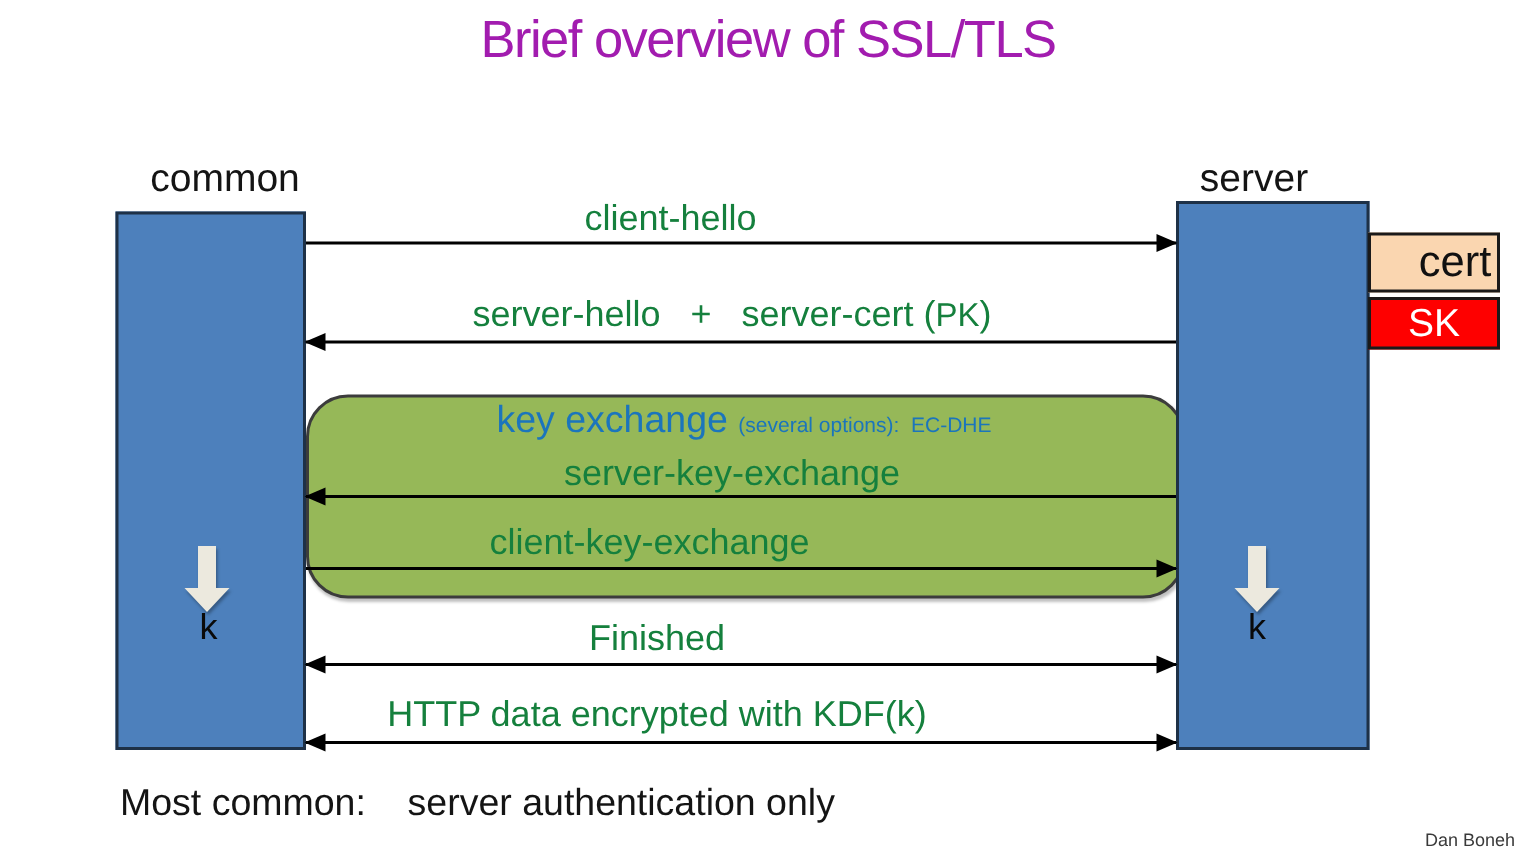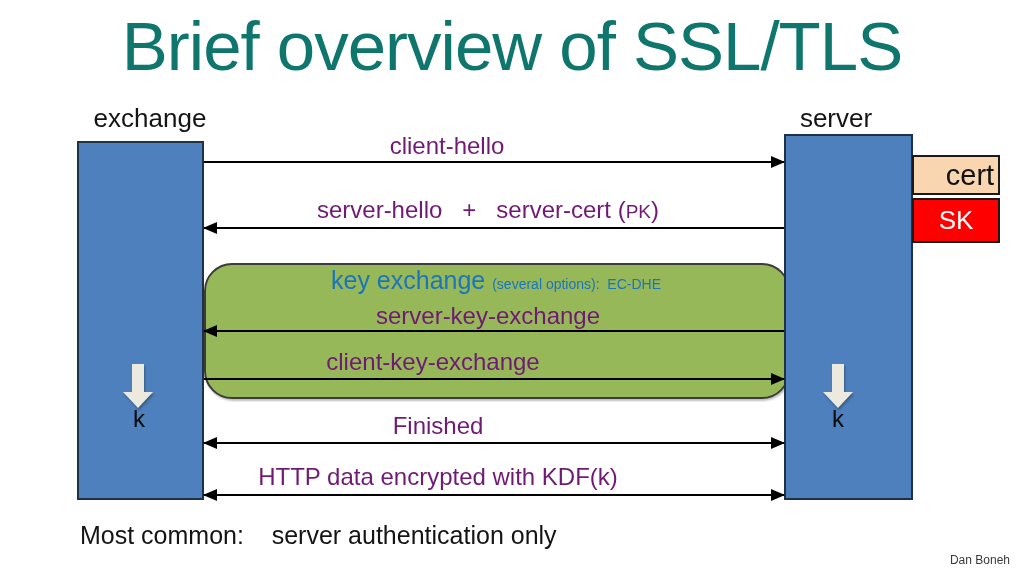--- a/index.html
+++ b/index.html
@@ -2,21 +2,21 @@
 <html style="--bar-fill: #4d80bc; --bar-border: #1e3147; --keyx-fill: #96b858; --cert-fill: #fad6b0; --sk-fill: #fe0000; --keyx-heading-text: #1b75bc; --down-arrow-fill: #ece9de;"><head>
 <meta charset="utf-8">
 <style>
   html,body{margin:0;padding:0;background:#888;}
   .slide{
     position:relative;width:1024px;height:576px;background:#ffffff;
     font-family:"Liberation Sans", sans-serif;overflow:hidden;color:#111;
   }
   .title{
     position:absolute;top:6px;left:0;width:100%;text-align:center;
-    font-size:69px;line-height:1.2;color:#0f766e;letter-spacing:-1px;
+    font-size:35px;line-height:1.2;color:#a21caf;letter-spacing:-1px;
   }
   .actor-label{position:absolute;top:103px;transform:translateX(-50%);font-size:26px;color:#141414;}
   .browser-label{left:150px;}
   .server-label{left:836px;}
 
   .bar{position:absolute;background:var(--bar-fill);border:2px solid var(--bar-border);box-sizing:border-box;z-index:3;}
   .browser-bar{left:77px;top:141px;width:127px;height:359px;}
   .server-bar{left:784px;top:134px;width:129px;height:366px;}
 
   .keyx-box{
@@ -29,40 +29,40 @@
     z-index:5;white-space:pre;text-align:center;
   }
   .keyx-main{font-size:25px;color:var(--keyx-heading-text);}
   .keyx-detail{font-size:14px;color:var(--keyx-heading-text);}
 
   .side-box{
     position:absolute;left:912px;width:88px;box-sizing:border-box;
     border:2px solid #1a1a1a;display:flex;align-items:center;justify-content:center;z-index:4;
   }
   .cert-box{top:155px;height:40px;background:var(--cert-fill);font-size:29px;color:#111;padding-left:28px;}
-  .sk-box{top:198px;height:45px;background:var(--sk-fill);font-size:26px;color:#ffffff;}
+  .sk-box{top:198px;height:35px;background:var(--sk-fill);font-size:26px;color:#ffffff;}
 
   .msg-line{position:absolute;left:204px;width:580px;height:2px;background:#000;z-index:4;}
   .l1{top:161px;} .l2{top:227px;} .l3{top:330px;} .l4{top:378px;} .l5{top:442px;} .l6{top:494px;}
   .ah{position:absolute;width:0;height:0;top:50%;transform:translateY(-50%);
       border-top:6px solid transparent;border-bottom:6px solid transparent;}
   .ah-l{left:-1px;border-right:14px solid #000;}
   .ah-r{right:-1px;border-left:14px solid #000;}
 
   .msg-label{
-    position:absolute;transform:translateX(-50%);font-size:24px;color:#701a75;
+    position:absolute;transform:translateX(-50%);font-size:24px;color:#15803d;
     white-space:pre;z-index:5;
   }
   .t1{top:132px;left:447px;}
   .t2{top:196px;left:488px;}
   .t3{top:302px;left:488px;}
   .t4{top:348px;left:433px;}
   .t5{top:412px;left:438px;}
   .t6{top:463px;left:438px;}
-  .pk-small{font-size:19px;}
+  .pk-small{font-size:22px;}
 
   .down-arrow{position:absolute;width:30px;height:45px;z-index:6;
               filter:drop-shadow(1px 2px 1px rgba(0,0,0,.3));}
   .da-browser{left:123px;top:364px;}
   .da-server{left:823px;top:364px;}
   .down-arrow .shaft{position:absolute;left:9px;top:0;width:12px;height:29px;background:var(--down-arrow-fill);}
   .down-arrow .head{position:absolute;left:0;top:28px;width:0;height:0;
     border-left:15px solid transparent;border-right:15px solid transparent;
     border-top:16px solid var(--down-arrow-fill);}
   .k-label{position:absolute;transform:translateX(-50%);font-size:24px;color:#0a0a0a;z-index:6;}
@@ -72,21 +72,21 @@
   .note{position:absolute;left:80px;top:521px;font-size:25px;color:#141414;white-space:pre;}
   .credit{position:absolute;right:14px;top:553px;font-size:12px;color:#3a3a3a;}
 </style>
 </head>
 <body>
 
 <div class="slide">
 
   <div class="title">Brief overview of SSL/TLS</div>
 
-  <div class="actor-label browser-label">exchange</div>
+  <div class="actor-label browser-label">common</div>
   <div class="actor-label server-label">server</div>
 
   <div class="keyx-box"></div>
   <div class="keyx-heading"><span class="keyx-main">key exchange </span><span class="keyx-detail">(several options):  EC-DHE</span></div>
 
   <div class="bar browser-bar"></div>
   <div class="bar server-bar"></div>
 
   <div class="side-box cert-box">cert</div>
   <div class="side-box sk-box">SK</div>

